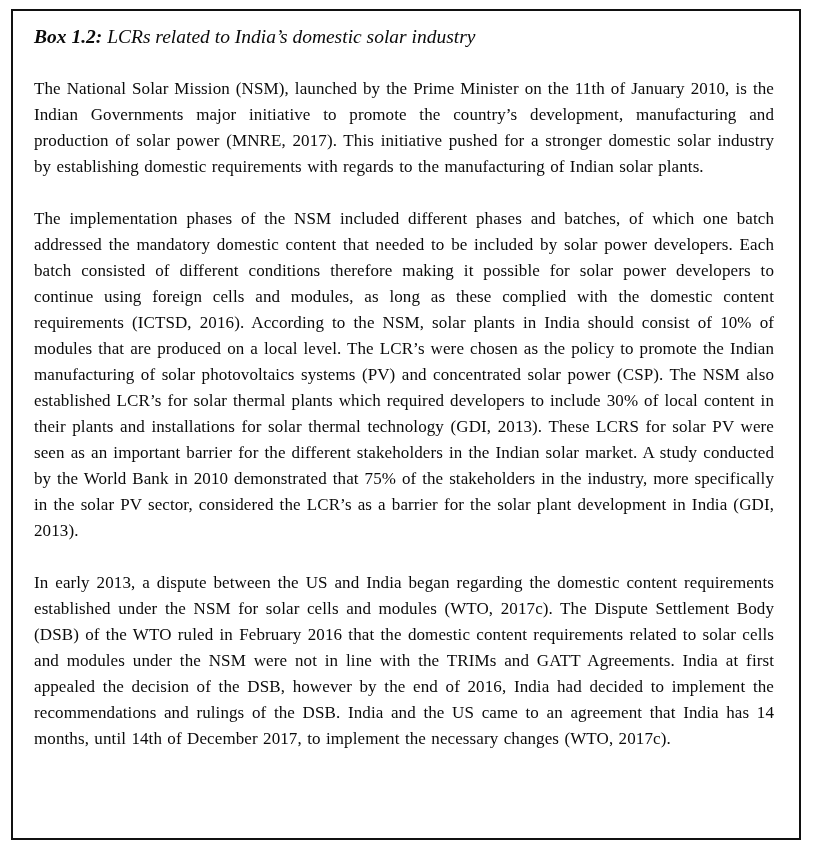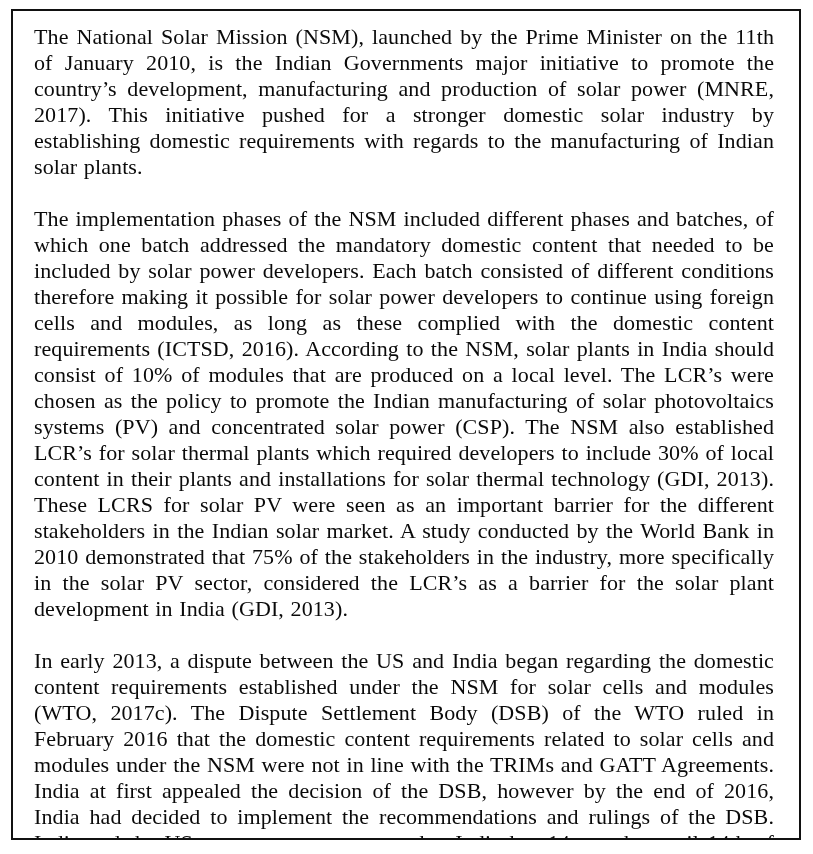--- a/index.html
+++ b/index.html
@@ -34,34 +34,37 @@
   }
   .box-title .box-label {
     font-weight: bold;
     font-style: italic;
   }
   .box-title .box-heading {
     font-style: italic;
     font-weight: normal;
   }
   .box-paragraph {
-    font-size: 22px;
+    font-size: 17px;
     line-height: 26px;
     text-align: justify;
     margin: 0 4px 26px 0;
     letter-spacing: 0.1px;
     word-spacing: 1px;
   }
   .box-paragraph:last-child {
     margin-bottom: 0;
   }
 </style>
 </head>
 <body>
 
 <div class="doc-box">
+  <div class="box-title">
+    <span class="box-label">Box 1.2:</span><span class="box-heading"> LCRs related to India’s domestic solar industry</span>
+  </div>
 
   <p class="box-paragraph">The National Solar Mission (NSM), launched by the Prime Minister on the 11th of January 2010, is the Indian Governments major initiative to promote the country’s development, manufacturing and production of solar power (MNRE, 2017). This initiative pushed for a stronger domestic solar industry by establishing domestic requirements with regards to the manufacturing of Indian solar plants.</p>
 
   <p class="box-paragraph">The implementation phases of the NSM included different phases and batches, of which one batch addressed the mandatory domestic content that needed to be included by solar power developers. Each batch consisted of different conditions therefore making it possible for solar power developers to continue using foreign cells and modules, as long as these complied with the domestic content requirements (ICTSD, 2016). According to the NSM, solar plants in India should consist of 10% of modules that are produced on a local level. The LCR’s were chosen as the policy to promote the Indian manufacturing of solar photovoltaics systems (PV) and concentrated solar power (CSP). The NSM also established LCR’s for solar thermal plants which required developers to include 30% of local content in their plants and installations for solar thermal technology (GDI, 2013). These LCRS for solar PV were seen as an important barrier for the different stakeholders in the Indian solar market. A study conducted by the World Bank in 2010 demonstrated that 75% of the stakeholders in the industry, more specifically in the solar PV sector, considered the LCR’s as a barrier for the solar plant development in India (GDI, 2013).</p>
 
   <p class="box-paragraph">In early 2013, a dispute between the US and India began regarding the domestic content requirements established under the NSM for solar cells and modules (WTO, 2017c). The Dispute Settlement Body (DSB) of the WTO ruled in February 2016 that the domestic content requirements related to solar cells and modules under the NSM were not in line with the TRIMs and GATT Agreements. India at first appealed the decision of the DSB, however by the end of 2016, India had decided to implement the recommendations and rulings of the DSB. India and the US came to an agreement that India has 14 months, until 14th of December 2017, to implement the necessary changes (WTO, 2017c).</p>
 </div>
 
 </body></html>

